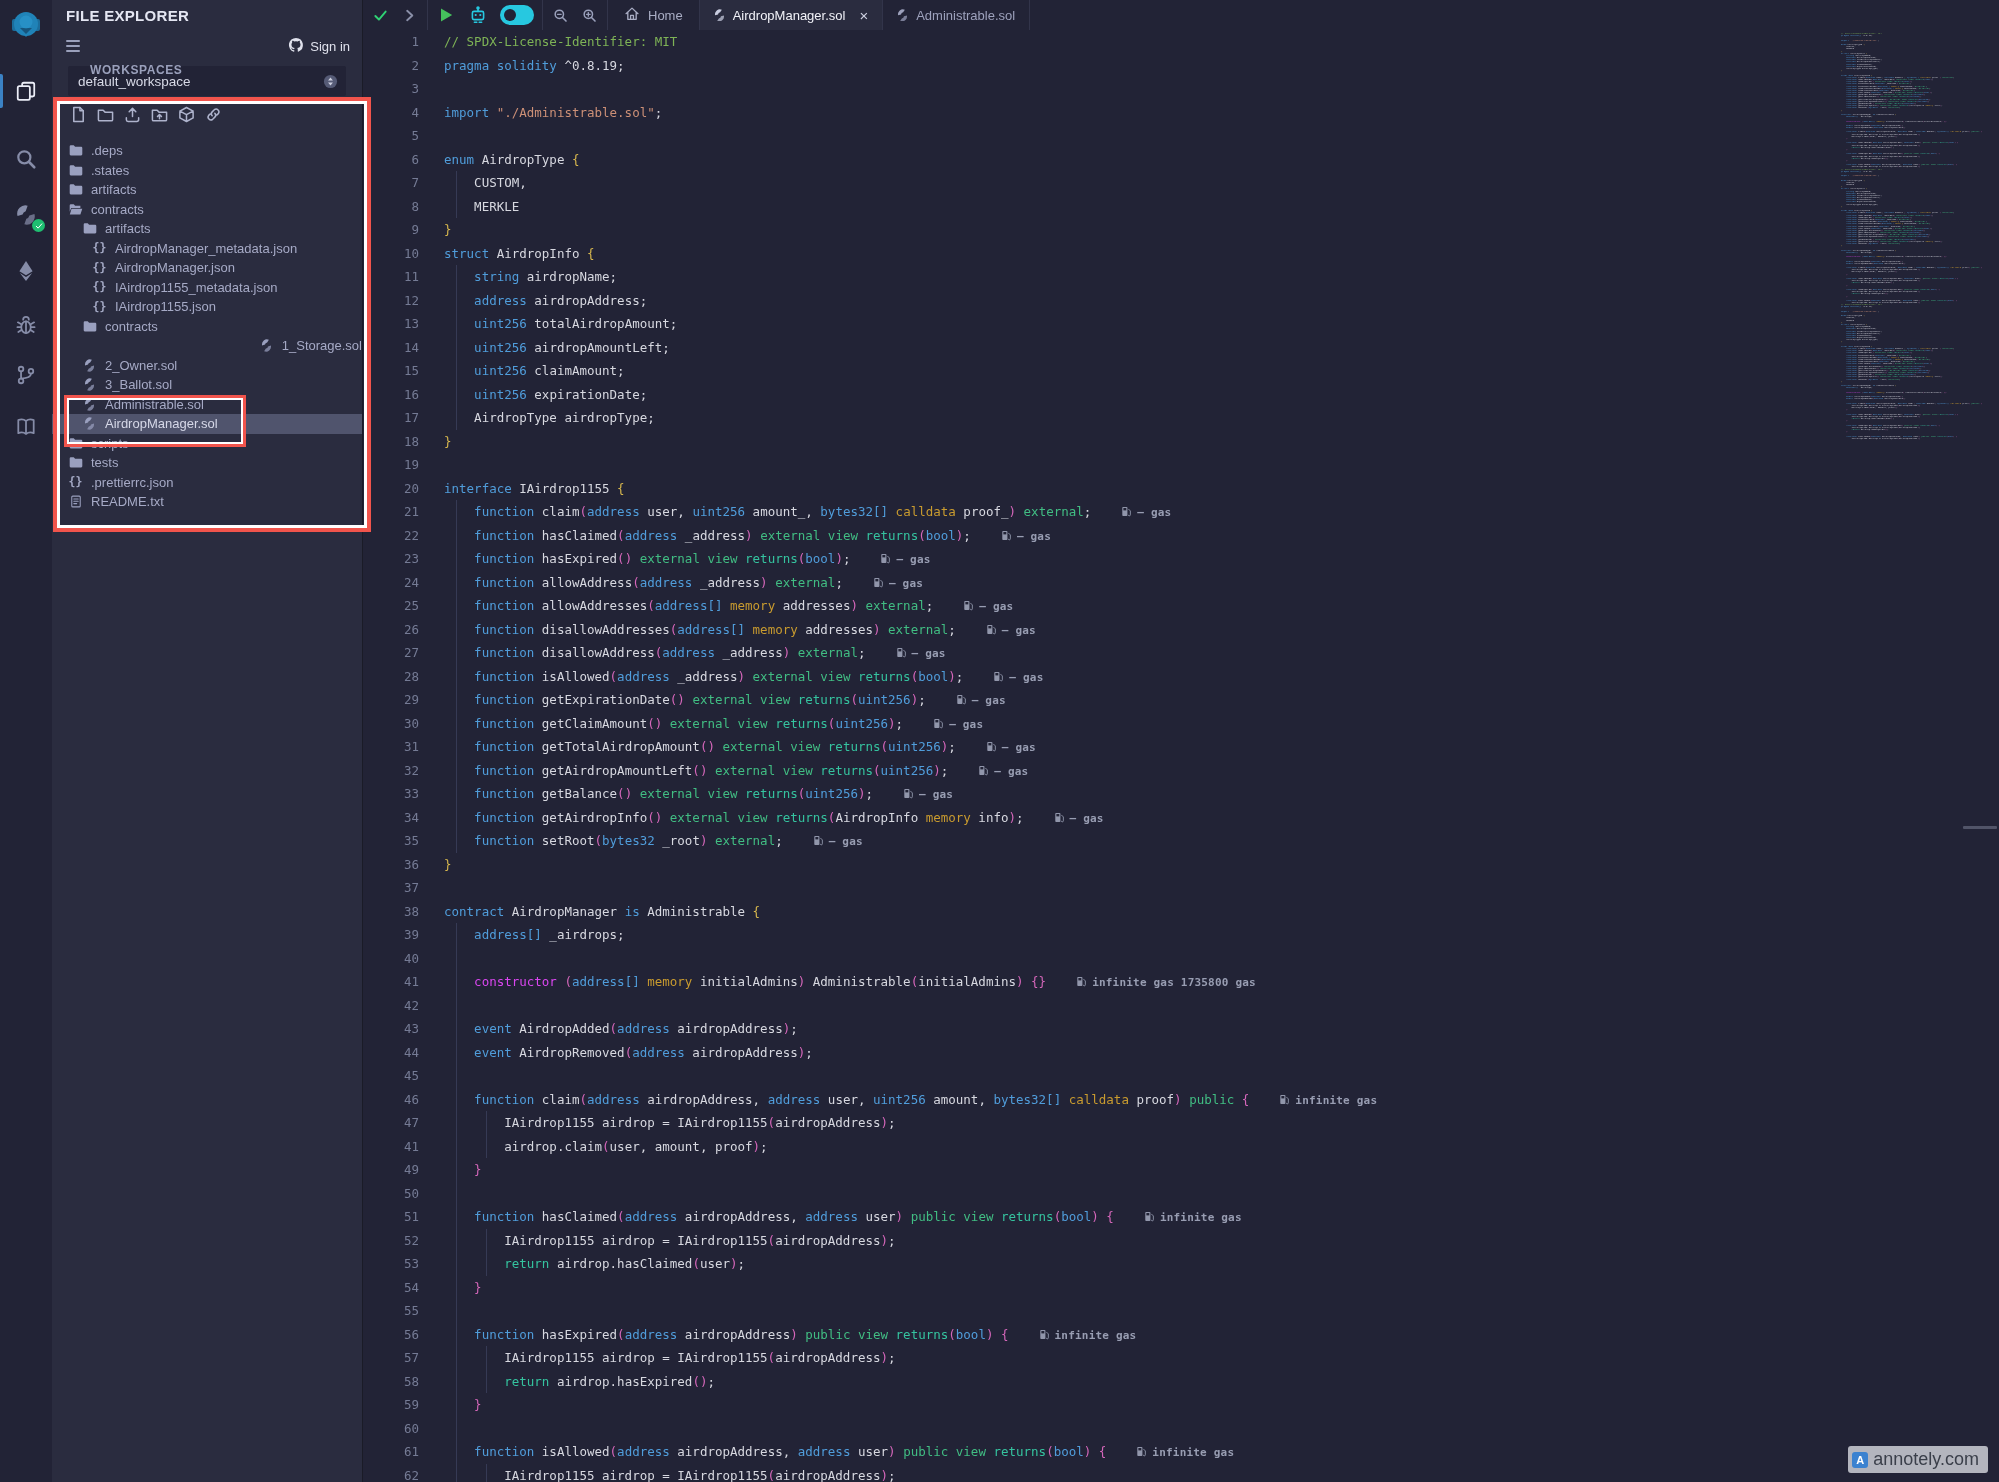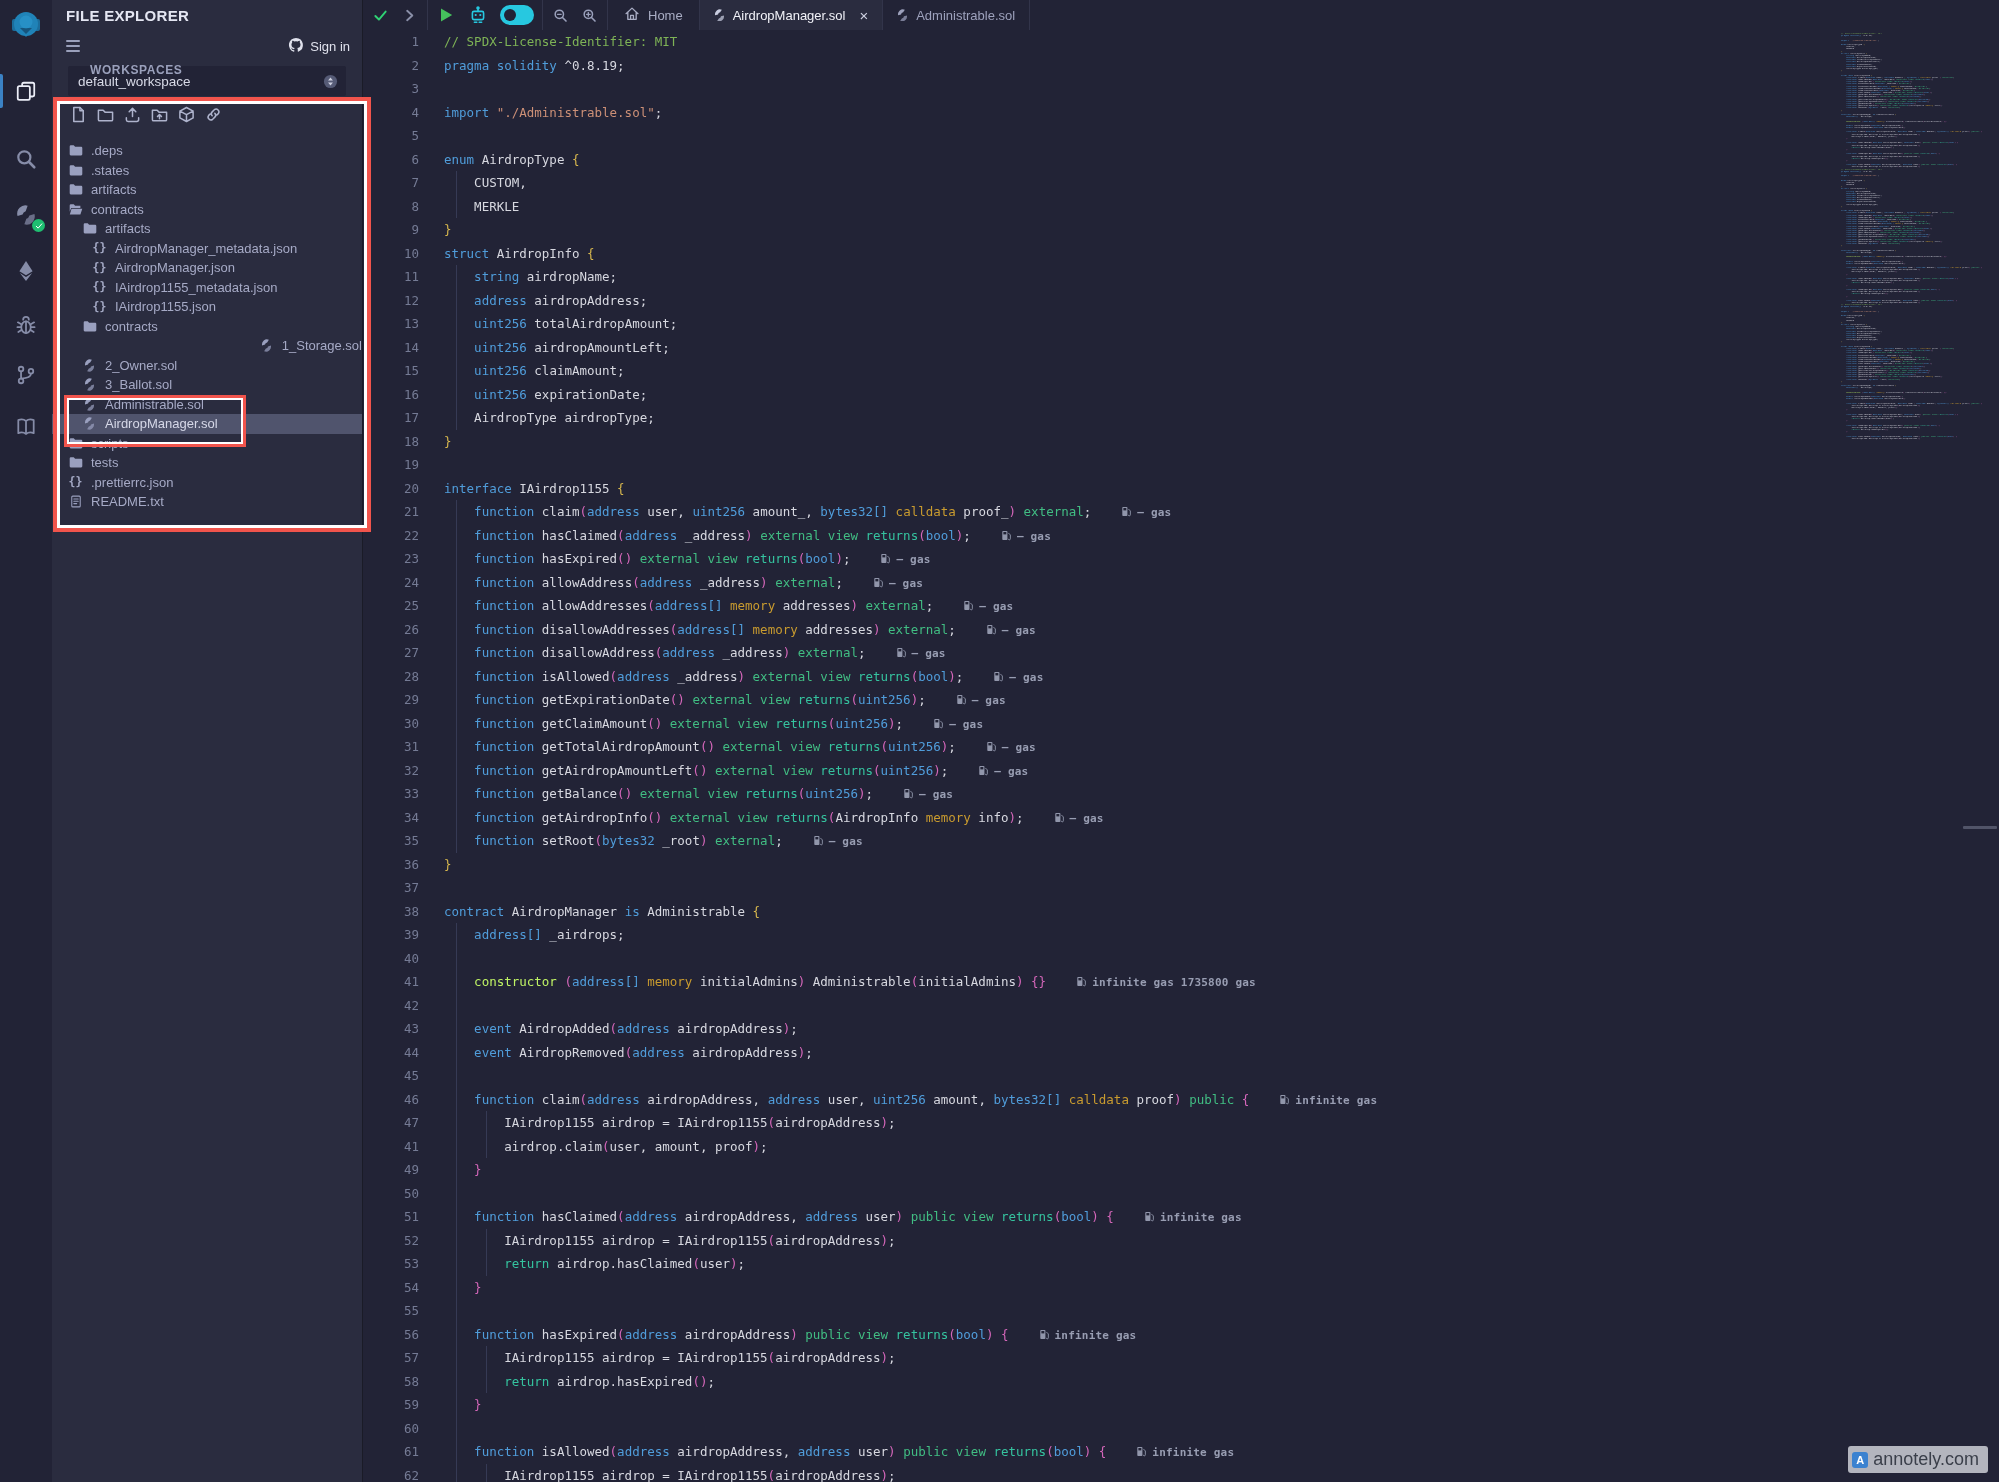--- a/index.html
+++ b/index.html
@@ -75,21 +75,21 @@
   .tab.active .sol-glyph{color:#c9cde0;}
   .tab-close{margin-left:6px;font-size:15px;color:#cfd2e2;line-height:1;cursor:pointer;}
 
   .code-area{position:absolute;top:30px;left:0;right:0;bottom:0;overflow:hidden;cursor:text;}
   .cl{display:flex;height:23.5px;line-height:23.5px;white-space:pre;font-family:"DejaVu Sans Mono",monospace;font-size:12.5px;}
   .ln{flex:0 0 56px;text-align:right;color:#757b95;user-select:none;}
   .lc{margin-left:25px;position:relative;}
   .guide{position:absolute;top:0;bottom:0;border-left:1px solid #363a55;}
   .tk-c{color:#7eb356}.tk-k{color:#509ddb}.tk-s{color:#cd9077}.tk-p{color:#d667bb}
   .tk-y{color:#d8b84e}.tk-g{color:#41bd83}.tk-r{color:#35c39f}.tk-m{color:#c99b2f}
-  .tk-n{color:#d7d8e0}.tk-pk{color:#bef264}
+  .tk-n{color:#d7d8e0}.tk-pk{color:#d946ef}
   .gas{display:inline-block;margin-left:30px;font-size:11px;color:#989db2;letter-spacing:.2px;font-weight:bold;}
   .gas svg{width:11px;height:11px;vertical-align:-1px;margin-right:5px;color:#9196ab;}
 
   
   .minimap{position:absolute;top:3px;right:8px;width:150px;overflow:hidden;opacity:.9;cursor:pointer;}
   .mm{height:2.2px;line-height:2.2px;white-space:pre;font-family:"DejaVu Sans Mono",monospace;font-size:2.2px;overflow:hidden;}
   .scroll-dash{position:absolute;right:2px;top:796px;width:34px;height:3px;background:#787d91;opacity:.55;border-radius:1px;}
 
   
   .watermark{position:absolute;right:11px;bottom:9px;background:rgba(199,202,210,.88);border-radius:3px;

